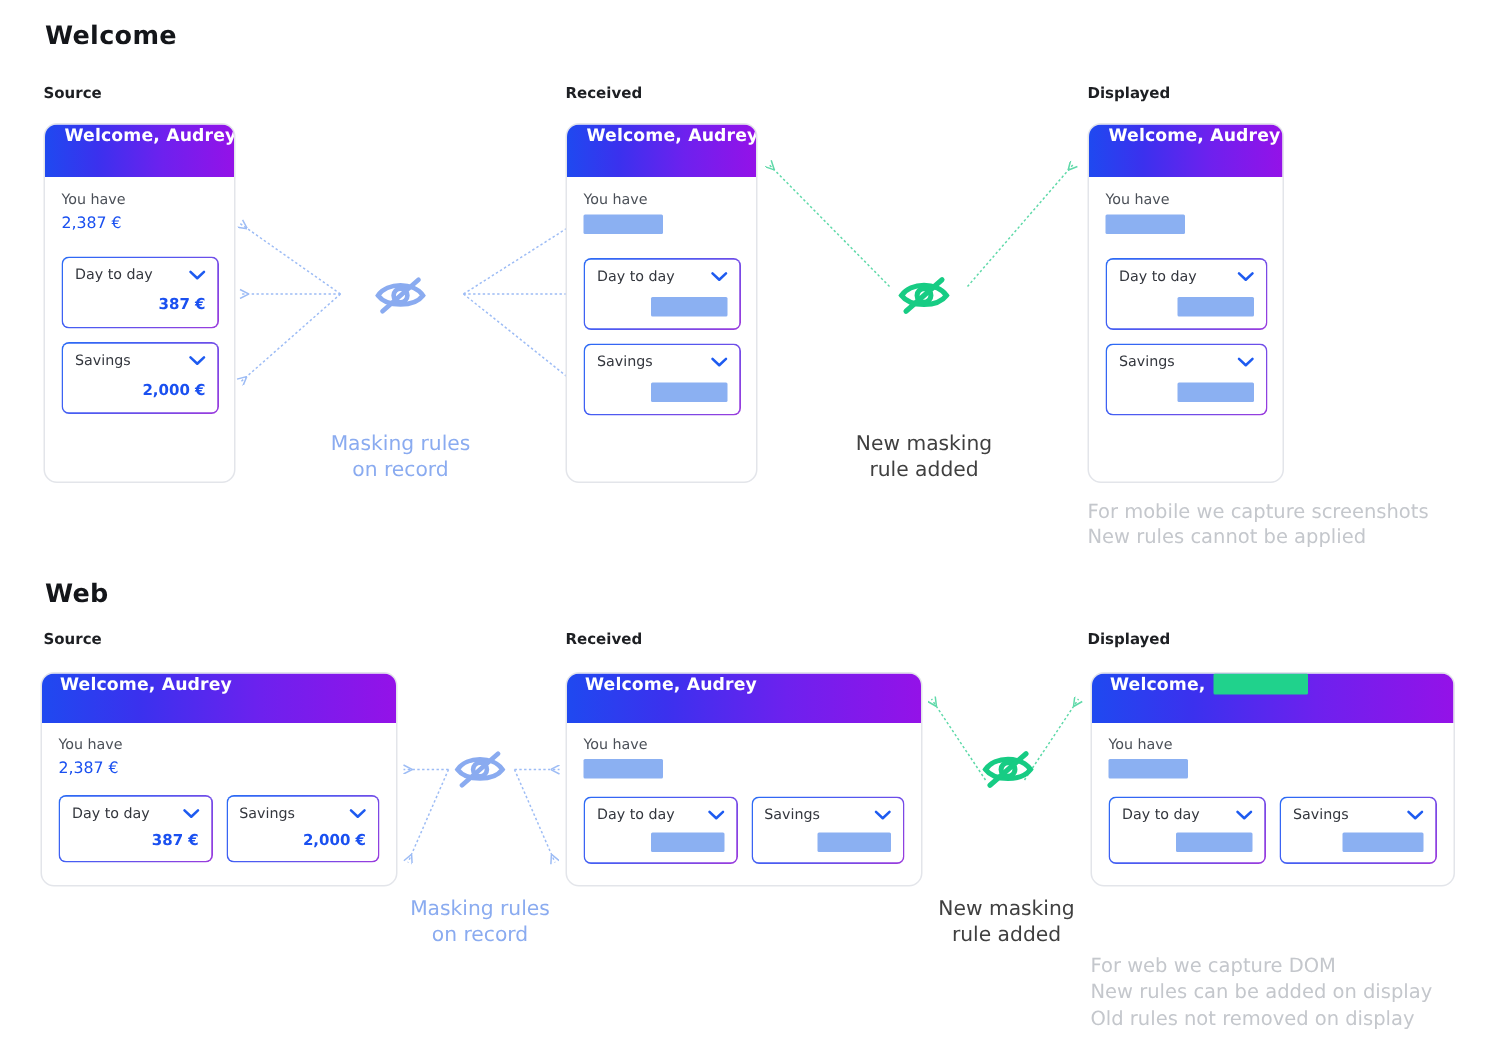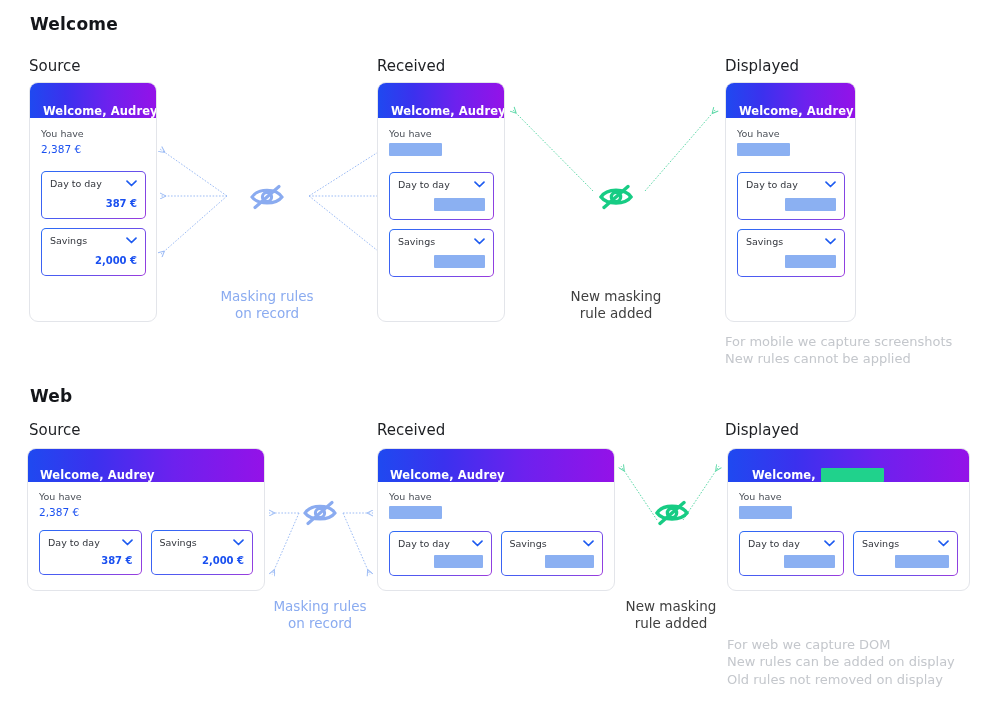--- a/index.html
+++ b/index.html
@@ -9,31 +9,31 @@
     position:relative;overflow:hidden;
     -webkit-font-smoothing:antialiased;
   }
   .abs{position:absolute;}
 
   
   .section-title{
     font-size:17px;font-weight:bold;color:#14161a;letter-spacing:.2px;
   }
   .col-title{
-    font-size:15px;font-weight:400;color:#1d1f23;
+    font-size:10px;font-weight:700;color:#1d1f23;
   }
 
   
   .card{
     background:#ffffff;border:1px solid #e3e5ea;border-radius:9px;
     box-sizing:border-box;overflow:hidden;
   }
   .card-header{
     background:linear-gradient(90deg,#1f49f0 0%,#3b31ee 28%,#6d21ee 62%,#9412e8 100%);
-    display:flex;align-items:flex-end;
+    display:flex;align-items:flex-start;
     box-sizing:border-box;
   }
   .card-header .hdr-txt{
     color:#ffffff;font-weight:bold;letter-spacing:.1px;white-space:nowrap;
   }
   .card-body{box-sizing:border-box;}
 
   .lbl-youhave{color:#4a4f57;}
   .val-amount{color:#1a50f0;font-weight:normal;}
 
@@ -333,21 +333,21 @@
     <circle cx="19" cy="18" r="4.6"></circle>
     <line x1="7" y1="28.5" x2="31" y2="7.5"></line>
   </g>
 </svg>
 <div class="abs conn-text conn-green" style="left:601px;top:598px;width:140px;font-size:13.5px;">
   <div>New masking</div>
   <div>rule added</div>
 </div>
 
 <div class="abs card" style="left:727px;top:448px;width:243px;height:143px;">
-  <div class="card-header" style="height:33px;padding-left:24px;">
+  <div class="card-header" style="height:33px;padding-left:12px;">
     <span class="hdr-txt" style="font-size:11.5px;">Welcome,</span>
     <span class="mask-green" style="width:63px;height:14px;margin-left:5px;"></span>
   </div>
   <div class="card-body" style="padding:9px 11px 0 11px;">
     <div class="lbl-youhave" style="font-size:9.5px;">You have</div>
     <div class="mask-bar" style="width:53px;height:13px;margin-top:4px;"></div>
 
     <div style="display:flex;gap:9px;margin-top:12px;">
       <div class="acct" style="flex:1;height:45px;padding:6px 8px 0 8px;">
         <div style="display:flex;align-items:center;justify-content:space-between;">

